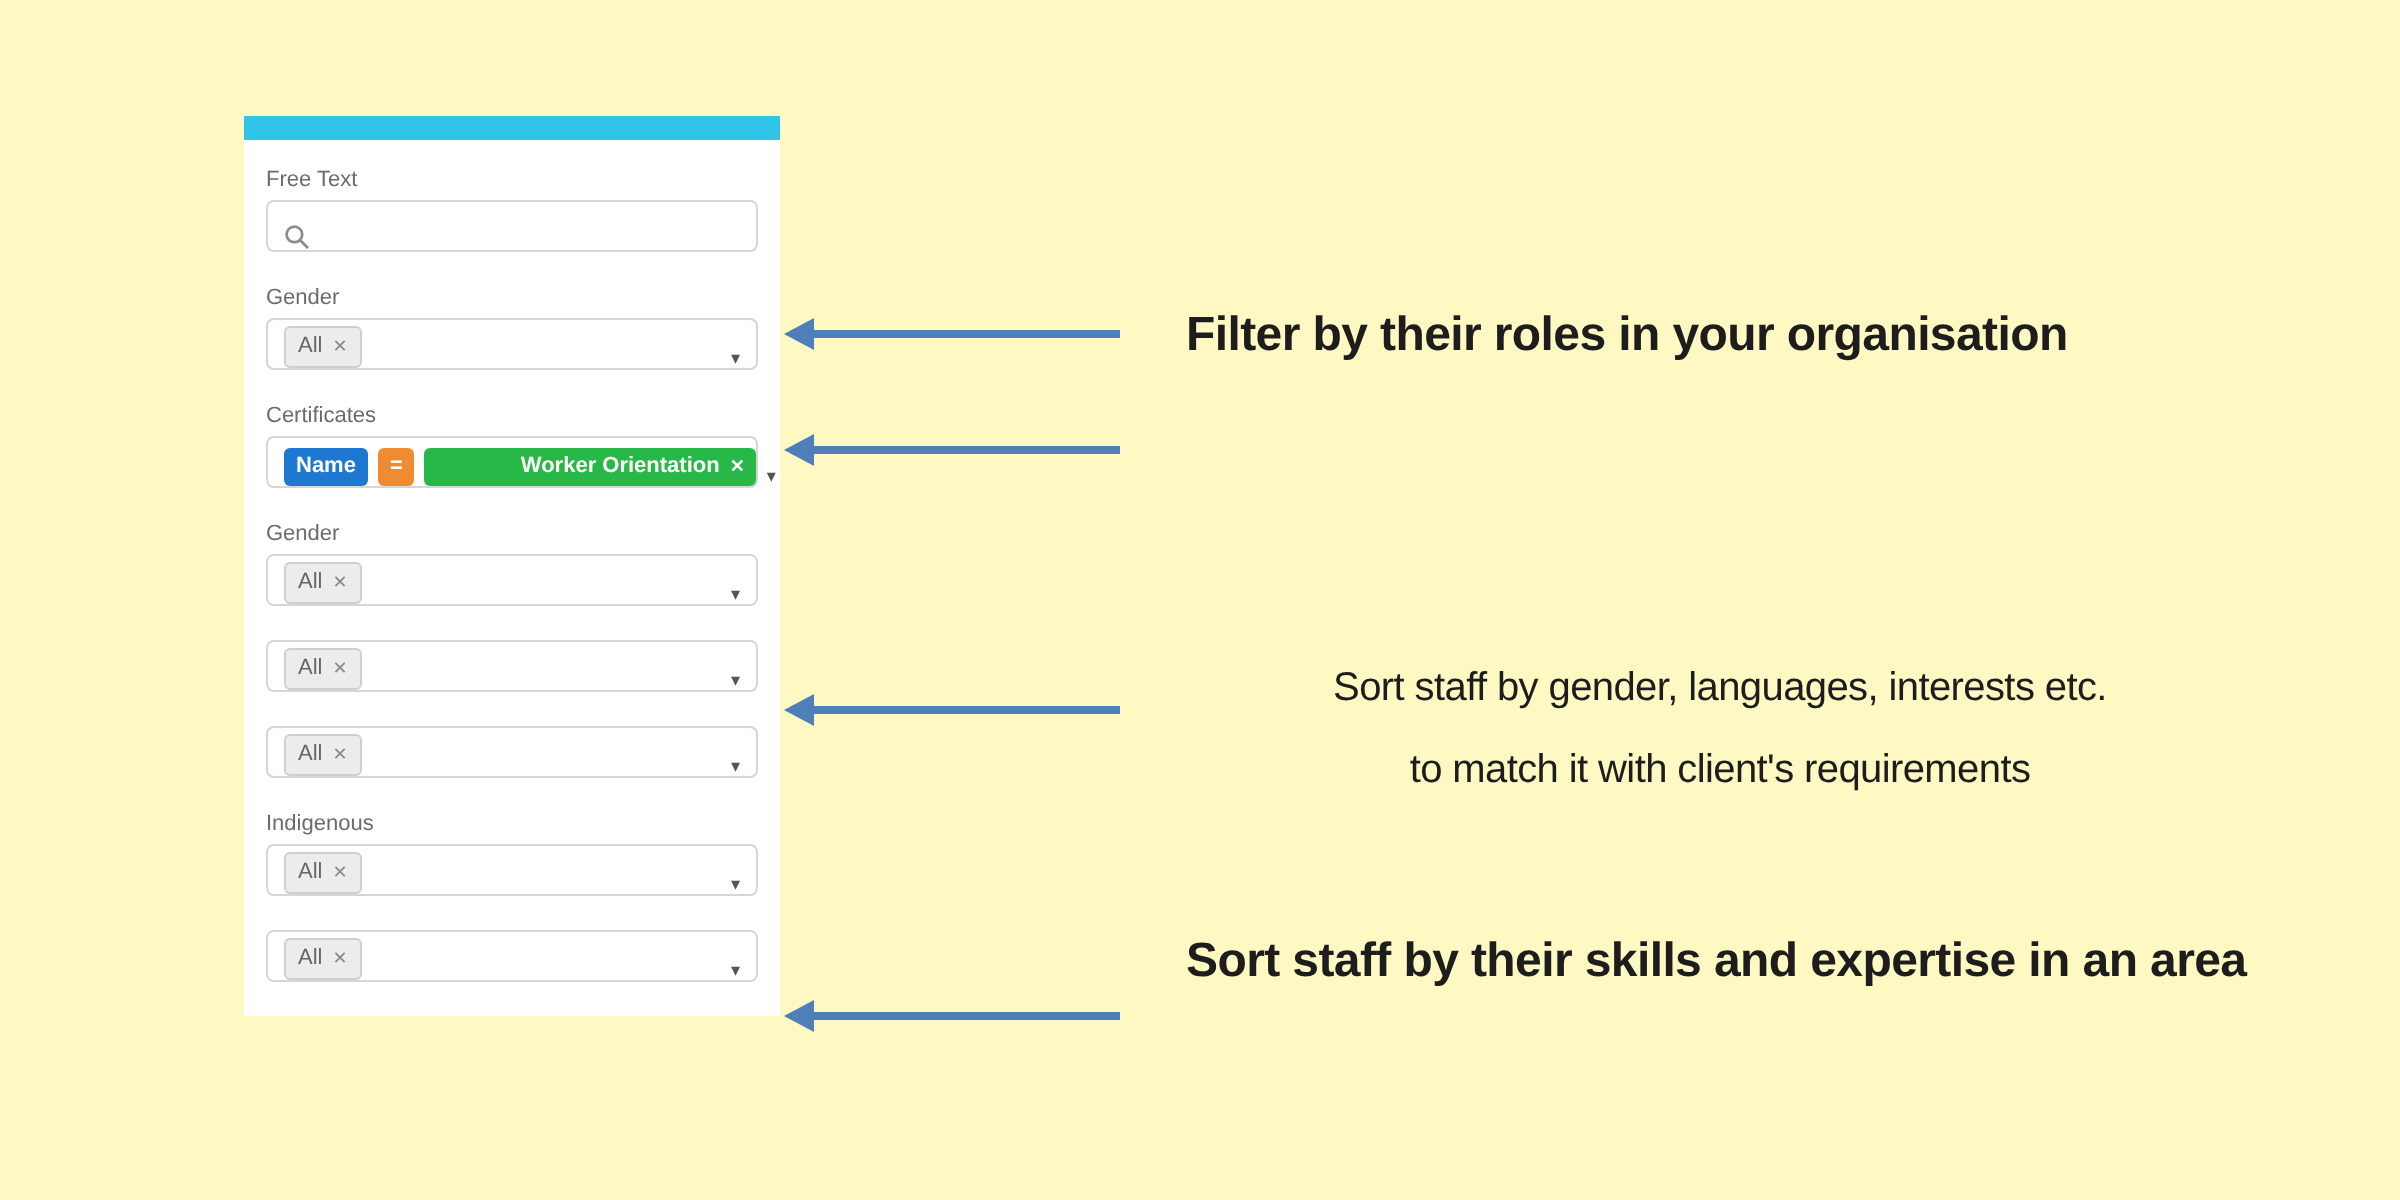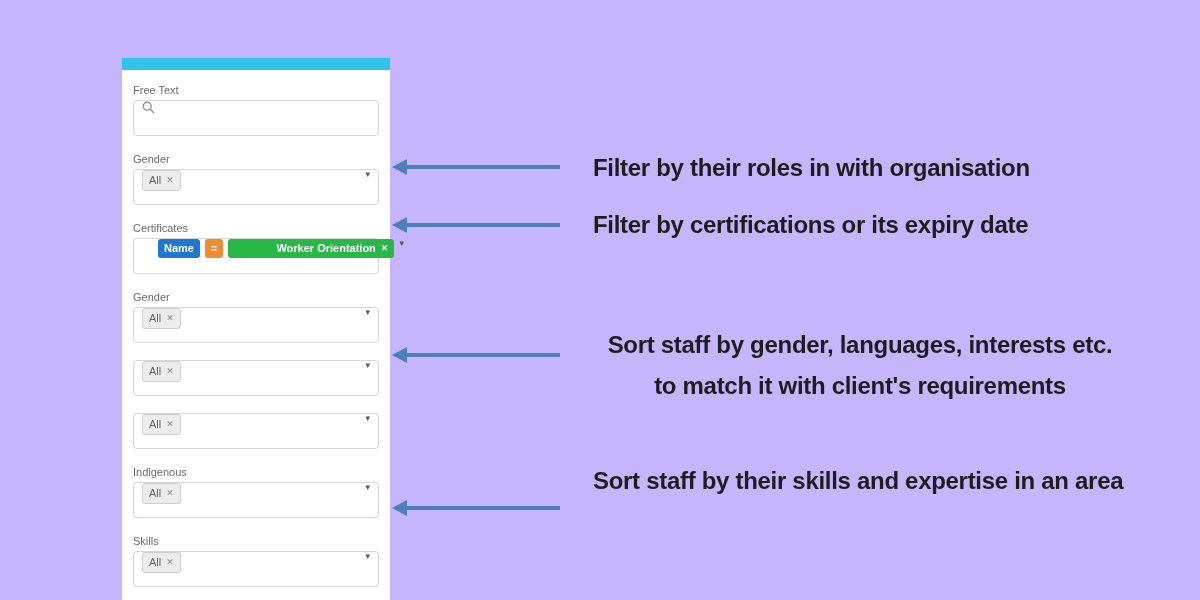--- a/index.html
+++ b/index.html
@@ -1,62 +1,62 @@
 <!DOCTYPE html>
 <html style="--arrow: #4e7fb8;"><head>
 <meta charset="utf-8">
 <style>
   :root { --arrow: #4e7fb8; }
   * { box-sizing: border-box; margin: 0; padding: 0; }
   body { font-family: "Liberation Sans", sans-serif; background: #ffffff; }
-  .stage { position: relative; width: 1200px; height: 600px; background: #c4b5fd; overflow: hidden; }
+  .stage { position: relative; width: 1200px; height: 600px; background: #fef9c3; overflow: hidden; }
 
   
   .panel { position: absolute; left: 122px; top: 58px; width: 268px; background: #ffffff; }
   .accent-bar { width: 268px; height: 12px; margin-bottom: 14px; background: #2fc4e8; }
   .field { padding: 0 11px; margin-bottom: 17px; }
   .flabel { font-size: 11px; line-height: 13px; color: #6b6b6b; margin-bottom: 3px; }
   .control {
-    display: flex; align-items: flex-start; gap: 5px;
-    height: 36px; padding: 0 8px;
+    display: flex; align-items: flex-end; gap: 5px;
+    height: 26px; padding: 0 8px;
     border: 1px solid #d6d6d6; border-radius: 4px; background: #ffffff;
   }
   .caret { margin-left: auto; font-size: 9px; color: #555; line-height: 1; }
   .sicon { display: inline-flex; align-items: center; }
   .sinput { border: none; outline: none; flex: 1; font-size: 12px; color: #444; min-width: 0; background: transparent; }
 
   .chip {
     display: inline-flex; align-items: center; gap: 5px;
     font-size: 11px; line-height: 1; padding: 4px 6px; border-radius: 3px;
     white-space: nowrap;
   }
   .chip .x { font-size: 9px; line-height: 1; }
   .chip-gray { background: #ececec; border: 1px solid #cfcfcf; color: #666; }
   .chip-gray .x { color: #8a8a8a; }
-  .chip-blue { background: #1e78d2; color: #ffffff; font-weight: bold; margin-left: 16px; }
+  .chip-blue { background: #1e78d2; color: #ffffff; font-weight: bold; }
   .chip-orange { background: #ef8b31; color: #ffffff; font-weight: bold; }
   .chip-green { background: #28b848; color: #ffffff; font-weight: bold; padding-left: 48px; }
   .chip-green .x, .chip-blue .x, .chip-orange .x { color: #ffffff; }
 
   
   .arrow { position: absolute; width: 168px; height: 16px; }
   .arrow .head {
     position: absolute; left: 0; top: 0; width: 0; height: 0;
     border-top: 8px solid transparent; border-bottom: 8px solid transparent;
     border-right: 15px solid var(--arrow);
   }
   .arrow .shaft { position: absolute; left: 12px; right: 0; top: 6px; height: 4px; background: var(--arrow); }
 
   .ann {
     position: absolute; height: 40px; line-height: 40px;
     font-size: 24px; font-weight: bold; letter-spacing: -0.3px; color: #1d1d1d;
     white-space: nowrap;
   }
   .ann-block { position: absolute; width: 548px; text-align: center;
-    font-size: 24px; font-weight: bold; letter-spacing: -0.3px; color: #1d1d1d; }
+    font-size: 20px; font-weight: normal; letter-spacing: -0.3px; color: #1d1d1d; }
   .ann-block div { height: 41px; line-height: 41px; white-space: nowrap; }
 </style>
 </head>
 <body>
 
 <div class="stage">
 
   <div class="panel">
     <div class="accent-bar" style="background: rgb(47, 196, 232);"></div>
 
@@ -137,21 +137,20 @@
       <div class="control">
         <span class="chip chip-gray">
           <span>All</span>
           <span class="x">✕</span>
         </span>
         <span class="caret">▾</span>
       </div>
     </div>
 
     <div class="field">
-      <div class="flabel">Skills</div>
       <div class="control">
         <span class="chip chip-gray">
           <span>All</span>
           <span class="x">✕</span>
         </span>
         <span class="caret">▾</span>
       </div>
     </div>
   </div>
 
@@ -165,21 +164,20 @@
   </div>
   <div class="arrow" style="left:392px; top:347px;">
     <span class="head"></span>
       <span class="shaft"></span>
   </div>
   <div class="arrow" style="left:392px; top:500px;">
     <span class="head"></span>
       <span class="shaft"></span>
   </div>
 
-  <div class="ann" style="left:593px; top:148px;">Filter by their roles in with organisation</div>
-  <div class="ann" style="left:593px; top:205px;">Filter by certifications or its expiry date</div>
+  <div class="ann" style="left:593px; top:148px;">Filter by their roles in your organisation</div>
   <div class="ann-block" style="left:586px; top:324px;">
     <div>Sort staff by gender, languages, interests etc.</div>
     <div>to match it with client's requirements</div>
   </div>
   <div class="ann" style="left:593px; top:461px;">Sort staff by their skills and expertise in an area</div>
 
 </div>
 
 </body></html>

